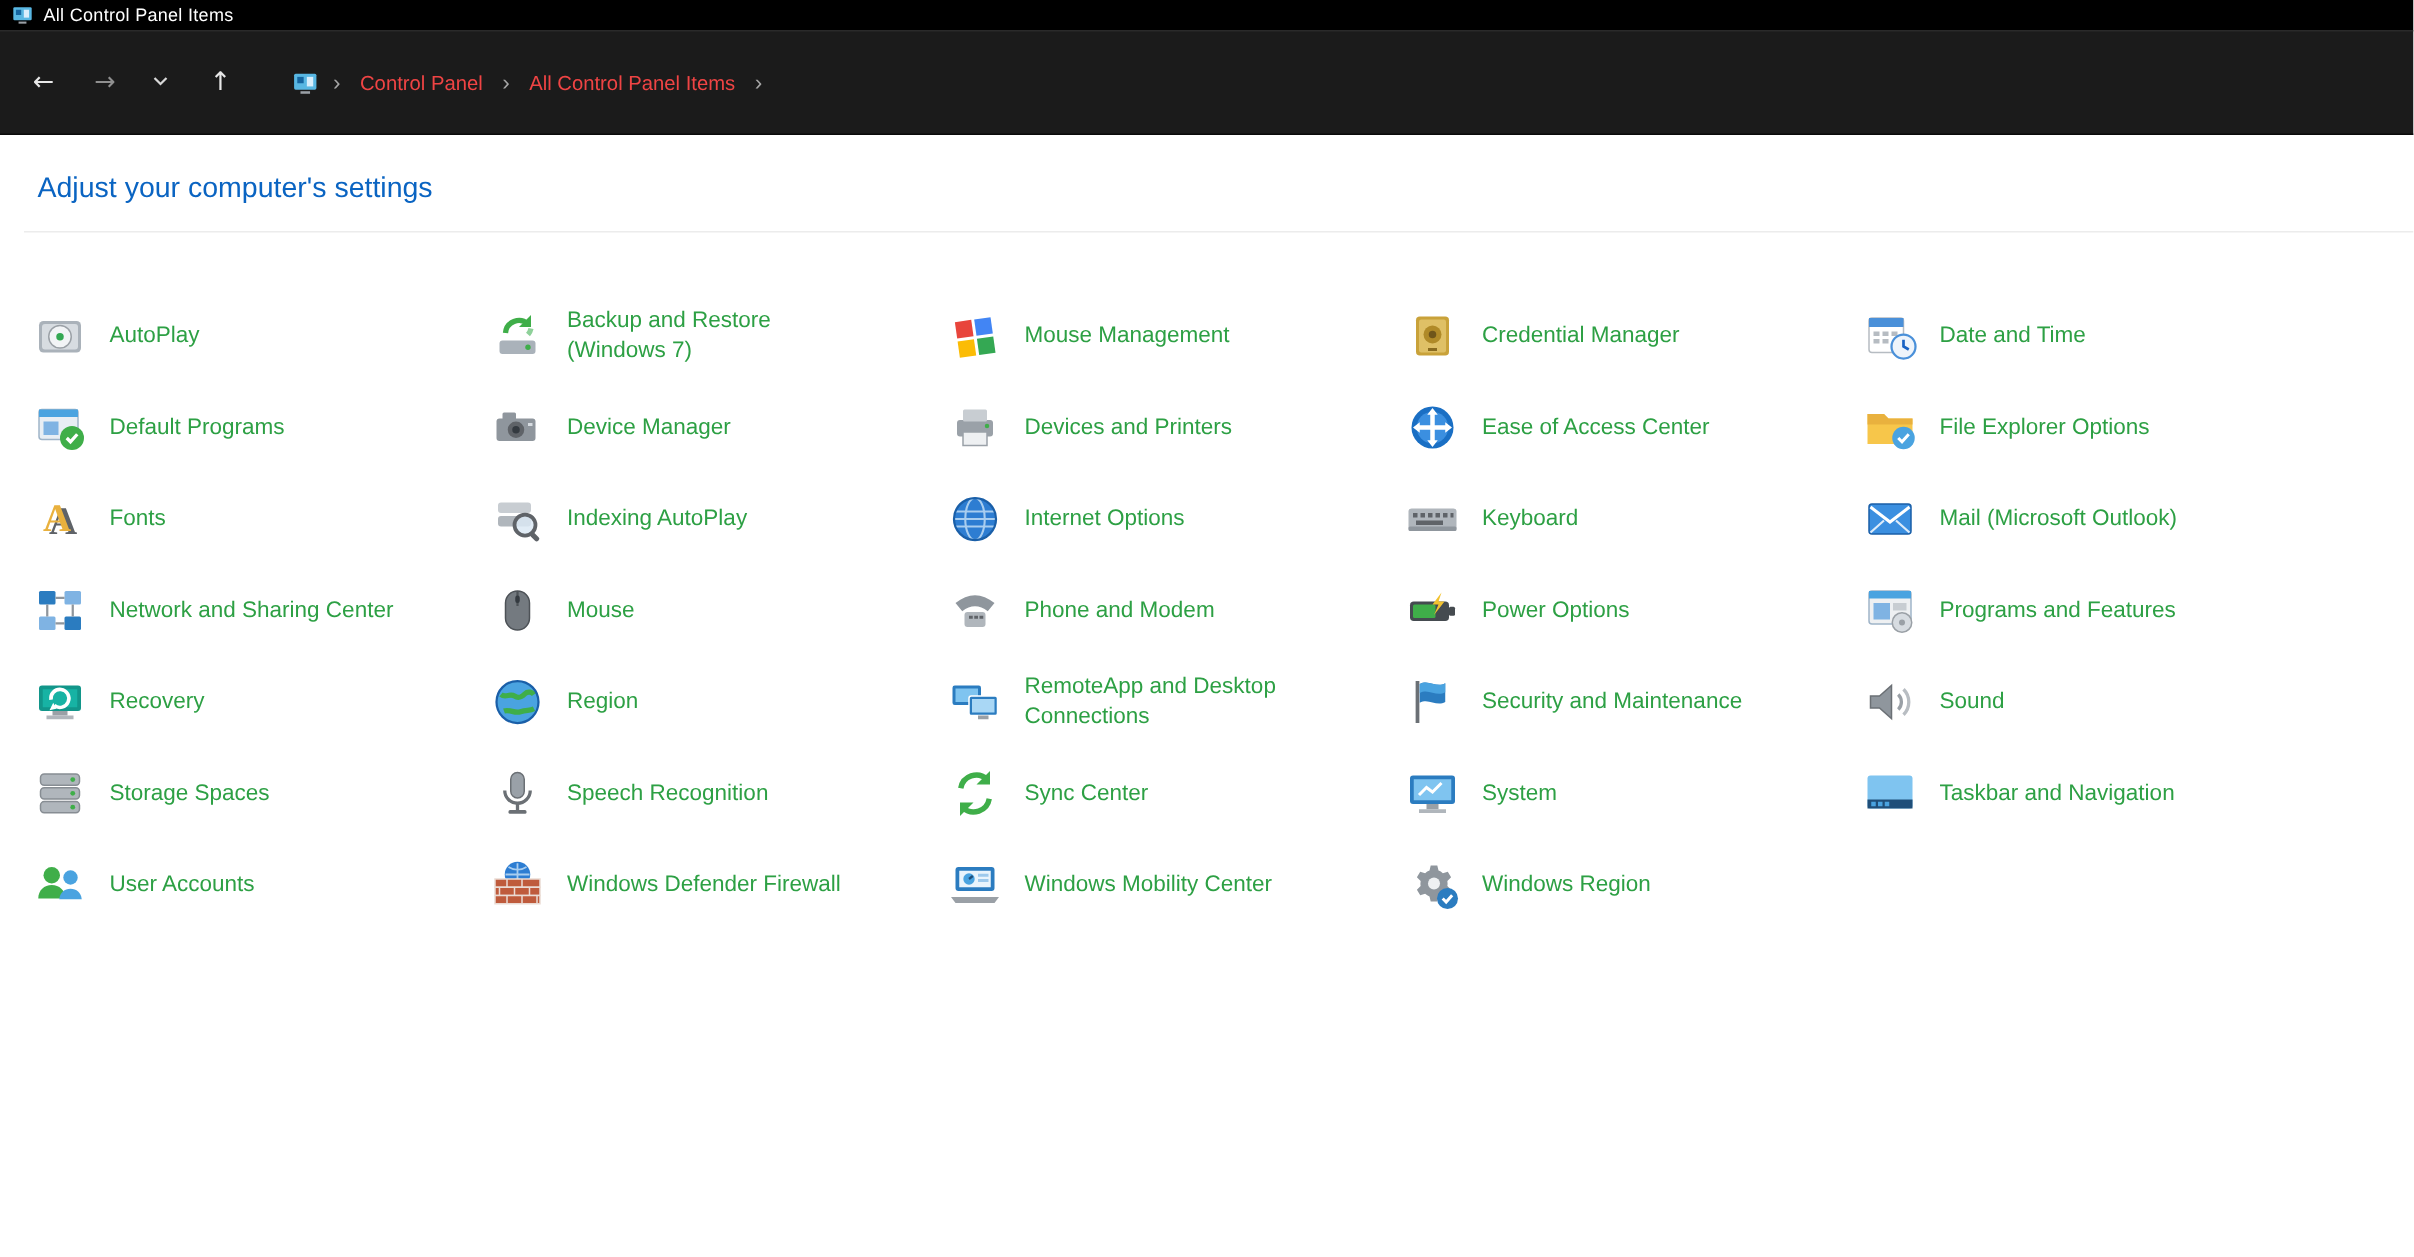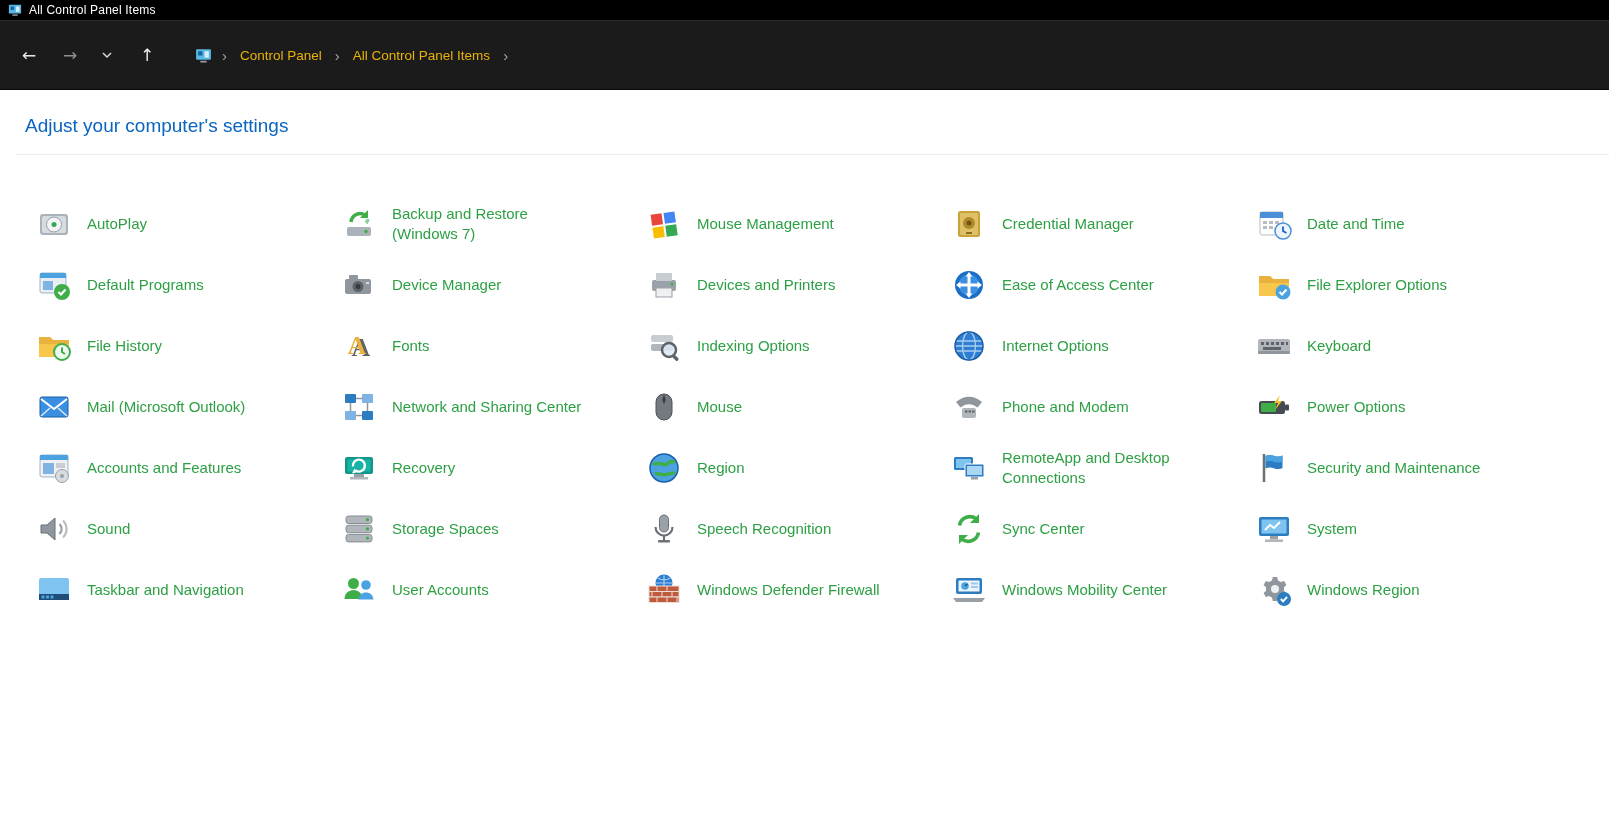--- a/index.html
+++ b/index.html
@@ -39,37 +39,37 @@
     font-family:"DejaVu Sans",sans-serif;
   }
   .navbtn.fwd { color:#8f8f8f; }
   .navbtn.chev { width:26px; margin-right:10px; }
   .breadcrumb {
     display:flex; align-items:center;
     margin-left:24px; gap:4px;
     font-size:13.5px; color:#e3e3e3;
   }
   .crumb-icon { width:17px; height:17px; display:inline-flex; margin-right:4px; cursor:pointer; }
-  .crumb { color:#eab308; padding:5px 7px; border-radius:4px; cursor:pointer; white-space:nowrap; }
+  .crumb { color:#ef4444; padding:5px 7px; border-radius:4px; cursor:pointer; white-space:nowrap; }
   .crumb-sep { color:#a6a6a6; font-size:15px; padding:0 2px; user-select:none; }
 
   
   .content { background:#ffffff; height:696px; }
   .heading {
     color:var(--heading-blue,#0a64c2);
     font-size:19px; font-weight:400;
     padding:25px 0 17px 25px;
   }
   .divider { border-bottom:1px solid #ececec; margin-left:16px; }
   .items-grid {
     display:grid;
     grid-template-columns:repeat(5,305px);
     grid-auto-rows:61px;
     align-items:center;
-    padding-left:36px;
+    padding-left:22px;
     margin-top:38px;
   }
   .cp-item { display:flex; align-items:center; gap:15px; cursor:pointer; }
   .cp-icon { width:36px; height:36px; flex:0 0 36px; }
   .cp-label {
     color:var(--link-green,#2da044);
     font-size:15px; line-height:1.28;
     max-width:205px;
     text-decoration:none;
   }
@@ -226,42 +226,33 @@
         <span class="cp-icon"><svg viewBox="0 0 36 36" width="36" height="36">
             <path d="M3 9h11l3 3h16v17H3z" fill="#f7c64a"></path>
             <path d="M3 9h11l3 3h16v4H3z" fill="#e9b13e"></path>
             <circle cx="27" cy="25" r="7.5" fill="#4aa3e0"></circle>
             <path d="M23.5 25l2.5 2.5 4.5-5" stroke="#fff" stroke-width="2" fill="none"></path>
           </svg></span>
         <a class="cp-label">File Explorer Options</a>
       </div>
       <div class="cp-item">
         <span class="cp-icon"><svg viewBox="0 0 36 36" width="36" height="36">
-            <path d="M3 9h11l3 3h16v17H3z" fill="#f7c64a"></path>
-            <path d="M3 9h11l3 3h16v4H3z" fill="#e9b13e"></path>
-            <circle cx="26" cy="24" r="8" fill="#eef8ef" stroke="#3fae49" stroke-width="2"></circle>
-            <path d="M26 19.5V24l3 2" stroke="#3fae49" stroke-width="2" fill="none"></path>
-          </svg></span>
-        <a class="cp-label">File History</a>
-      </div>
-      <div class="cp-item">
-        <span class="cp-icon"><svg viewBox="0 0 36 36" width="36" height="36">
             <text x="20" y="28" font-size="26" font-weight="bold" fill="#5f6368" text-anchor="middle" font-family="Liberation Serif,serif">A</text>
             <text x="16" y="26" font-size="26" font-weight="bold" fill="#e9b13e" text-anchor="middle" font-family="Liberation Serif,serif">A</text>
           </svg></span>
         <a class="cp-label">Fonts</a>
       </div>
       <div class="cp-item">
         <span class="cp-icon"><svg viewBox="0 0 36 36" width="36" height="36">
             <rect x="5" y="7" width="22" height="7" rx="2" fill="#c8cdd2"></rect>
             <rect x="5" y="16" width="22" height="7" rx="2" fill="#b0b6bc"></rect>
             <circle cx="23" cy="22" r="7" fill="#dce9f5" fill-opacity="0.85" stroke="#5f6368" stroke-width="2.5"></circle>
             <rect x="28.2" y="26.2" width="7" height="3.4" rx="1.5" transform="rotate(45 28.2 26.2)" fill="#5f6368"></rect>
           </svg></span>
-        <a class="cp-label">Indexing Options</a>
+        <a class="cp-label">Indexing AutoPlay</a>
       </div>
       <div class="cp-item">
         <span class="cp-icon"><svg viewBox="0 0 36 36" width="36" height="36">
             <circle cx="18" cy="18" r="14" fill="#2d7dd2"></circle>
             <ellipse cx="18" cy="18" rx="6.5" ry="14" fill="none" stroke="#a8cdef" stroke-width="1.4"></ellipse>
             <path d="M4.5 13h27M4 18h28M4.5 23h27" stroke="#a8cdef" stroke-width="1.4"></path>
             <circle cx="18" cy="18" r="14" fill="none" stroke="#1a5fa8" stroke-width="1.5"></circle>
           </svg></span>
         <a class="cp-label">Internet Options</a>
       </div>
@@ -330,21 +321,21 @@
       </div>
       <div class="cp-item">
         <span class="cp-icon"><svg viewBox="0 0 36 36" width="36" height="36">
             <rect x="4" y="5" width="28" height="22" rx="2" fill="#eef0f2" stroke="#9fb4c8"></rect>
             <rect x="4" y="5" width="28" height="5" fill="#4aa3e0"></rect>
             <rect x="7" y="13" width="11" height="11" fill="#7fb3e3"></rect>
             <rect x="20" y="13" width="9" height="5" fill="#c8cdd2"></rect>
             <circle cx="26" cy="26" r="6.5" fill="#d7dce1" stroke="#9aa0a6"></circle>
             <circle cx="26" cy="26" r="2" fill="#9aa0a6"></circle>
           </svg></span>
-        <a class="cp-label">Accounts and Features</a>
+        <a class="cp-label">Programs and Features</a>
       </div>
       <div class="cp-item">
         <span class="cp-icon"><svg viewBox="0 0 36 36" width="36" height="36">
             <rect x="4" y="7" width="28" height="17" rx="2" fill="#12968a"></rect>
             <rect x="6.5" y="9.5" width="23" height="12" fill="#17b3a4"></rect>
             <path d="M12 16.5a6 6 0 1 1 2.2 3.8" stroke="#fff" stroke-width="2.4" fill="none"></path>
             <path d="M11 23.5l4.5-1-2-4z" fill="#fff"></path>
             <rect x="13" y="24" width="10" height="3" fill="#9aa0a6"></rect>
             <rect x="9" y="27" width="18" height="2.5" fill="#b0b6bc"></rect>
           </svg></span>

